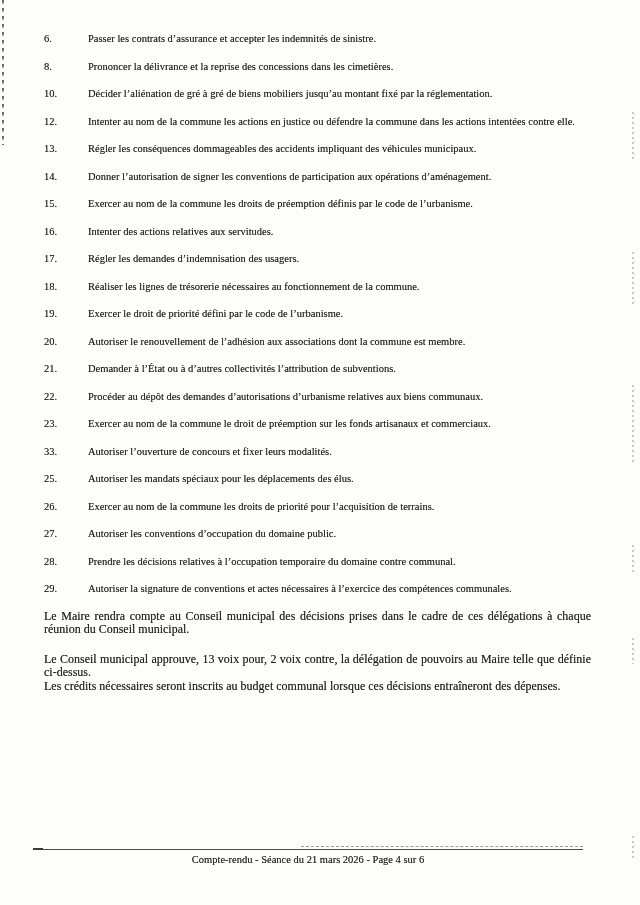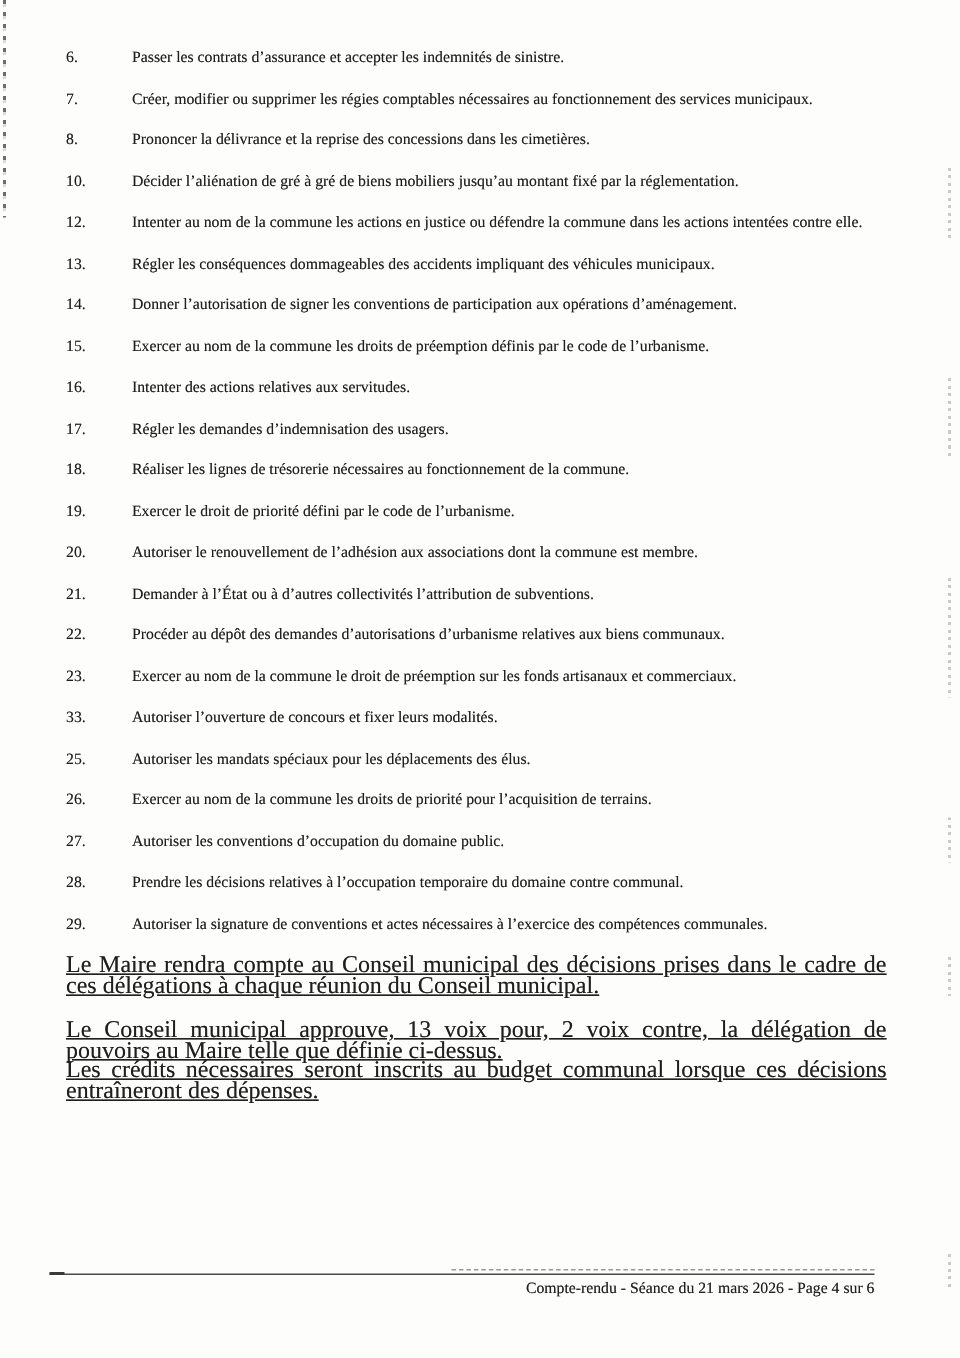--- a/index.html
+++ b/index.html
@@ -61,24 +61,23 @@
     font-size: 10.5px;
     line-height: 13.5px;
     text-align: justify;
   }
   .item .num {
     display: inline-block;
     width: 44px;
   }
   .closing p {
     margin: 0;
-    font-size: 16px;
+    font-size: 12px;
     line-height: 13.5px;
     text-align: justify;
-    text-decoration: underline;
   }
   .closing p.gap-after {
     margin-bottom: 16px;
   }
 
   
   .footer {
     position: absolute;
     left: 33px;
     top: 849px;
@@ -100,21 +99,21 @@
     position: absolute;
     left: 0;
     top: -1px;
     width: 10px;
     border-top: 2px solid #3a3a3a;
   }
   .footer-text {
     margin-top: 4px;
     font-size: 10.5px;
     line-height: 12px;
-    text-align: right;
+    text-align: center;
     color: #222;
   }
 </style>
 </head>
 <body>
 
 <div class="page">
 
   <div class="edge-left"></div>
 
@@ -124,21 +123,20 @@
     <span class="speck" style="right:0; top:385px; height:80px;"></span>
     <span class="speck" style="right:0; top:545px; height:30px;"></span>
     <span class="speck" style="right:0; top:638px; height:26px;"></span>
     <span class="speck" style="right:0; top:836px; height:24px;"></span>
   </div>
 
   <main class="content">
     <div id="delegation-list">
   <p class="item"><span class="num">6.</span><span>Passer les contrats d’assurance et accepter les indemnités de sinistre.</span></p>
 
-  <p class="item"><span class="num">7.</span><span>Créer, modifier ou supprimer les régies comptables nécessaires au fonctionnement des services municipaux.</span></p>
 
   <p class="item"><span class="num">8.</span><span>Prononcer la délivrance et la reprise des concessions dans les cimetières.</span></p>
 
 
   <p class="item"><span class="num">10.</span><span>Décider l’aliénation de gré à gré de biens mobiliers jusqu’au montant fixé par la réglementation.</span></p>
 
 
   <p class="item"><span class="num">12.</span><span>Intenter au nom de la commune les actions en justice ou défendre la commune dans les actions intentées contre elle.</span></p>
 
   <p class="item"><span class="num">13.</span><span>Régler les conséquences dommageables des accidents impliquant des véhicules municipaux.</span></p>

